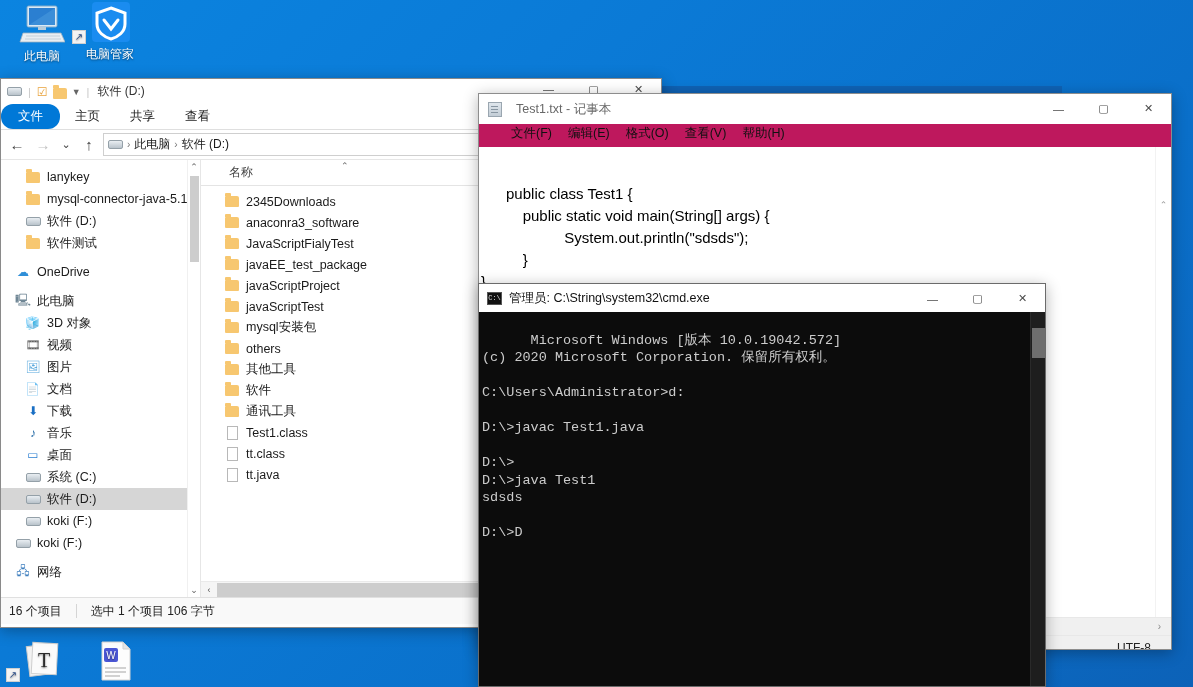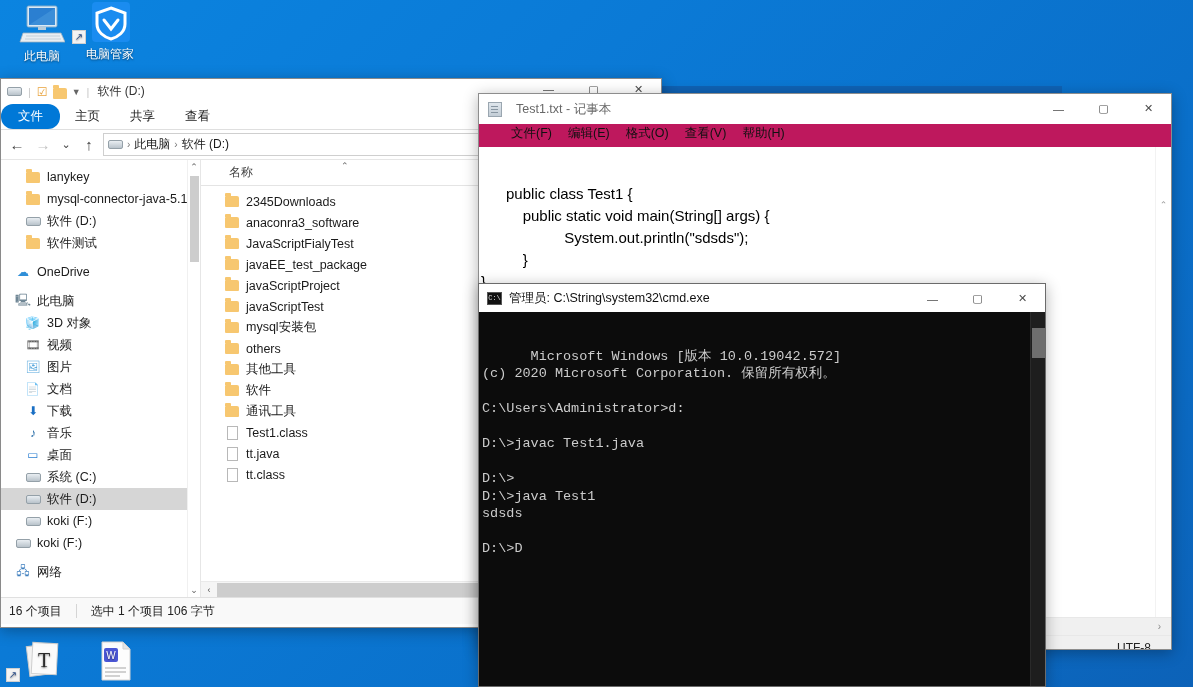--- a/index.html
+++ b/index.html
@@ -218,21 +218,21 @@
   #cmd-titlebar .tt { display:flex; align-items:center; gap:7px; padding-left:8px; font-size:12.5px; color:#111; }
   .cmd-ico {
     width:15px; height:13px; background:#111; border:1px solid #555;
     color:#ddd; font-size:7px; display:inline-flex; align-items:center; justify-content:center;
     font-family:"Liberation Mono","DejaVu Sans Mono",monospace;
   }
   #cmd-wincontrols { position:absolute; right:0; top:0; }
   #cmd-body {
     position:relative; height: 375px; background:#0c0c0c; color:#cccccc;
     font-family:"Liberation Mono","DejaVu Sans Mono",monospace;
-    font-size:13.5px; line-height:17.5px; padding:18px 0 0 3px;
+    font-size:13.5px; line-height:17.5px; padding:2px 0 0 3px;
     white-space:pre; overflow:hidden;
   }
   #cmd-scroll {
     position:absolute; right:0; top:0; width:15px; height:100%;
     background:#1e1e1e; border-left:1px solid #2a2a2a;
   }
   #cmd-scroll .arr { font-size:9px; color:#a0a0a0; text-align:center; padding-top:2px; }
   #cmd-thumb { position:absolute; top:16px; left:1px; width:13px; height:30px; background:#6e6e6e; }
 
   
@@ -523,27 +523,27 @@
             <div class="file-row">
               <span class="file-ico">
                 <span class="doc-ico"></span>
               </span>
               <span>Test1.class</span>
             </div>
             <div class="file-row">
               <span class="file-ico">
                 <span class="doc-ico"></span>
               </span>
+              <span>tt.class</span>
+            </div>
+            <div class="file-row">
+              <span class="file-ico">
+                <span class="doc-ico"></span>
+              </span>
               <span>tt.java</span>
-            </div>
-            <div class="file-row">
-              <span class="file-ico">
-                <span class="doc-ico"></span>
-              </span>
-              <span>tt.class</span>
             </div>
           </div>
         <div id="files-hscroll">
           <span class="arr">‹</span>
           <div id="files-hthumb"></div>
         </div>
       </div>
 
     </div>
 

